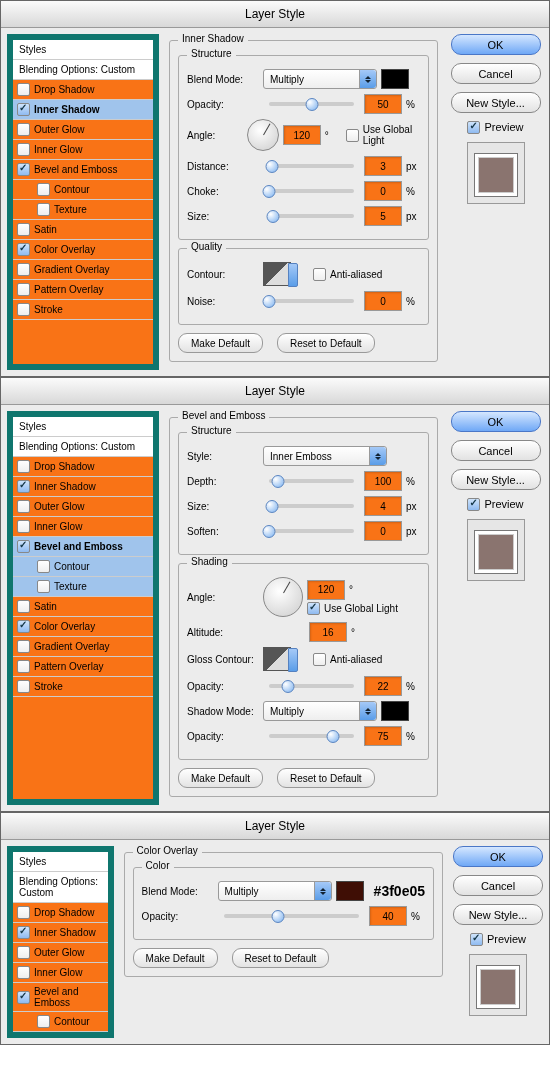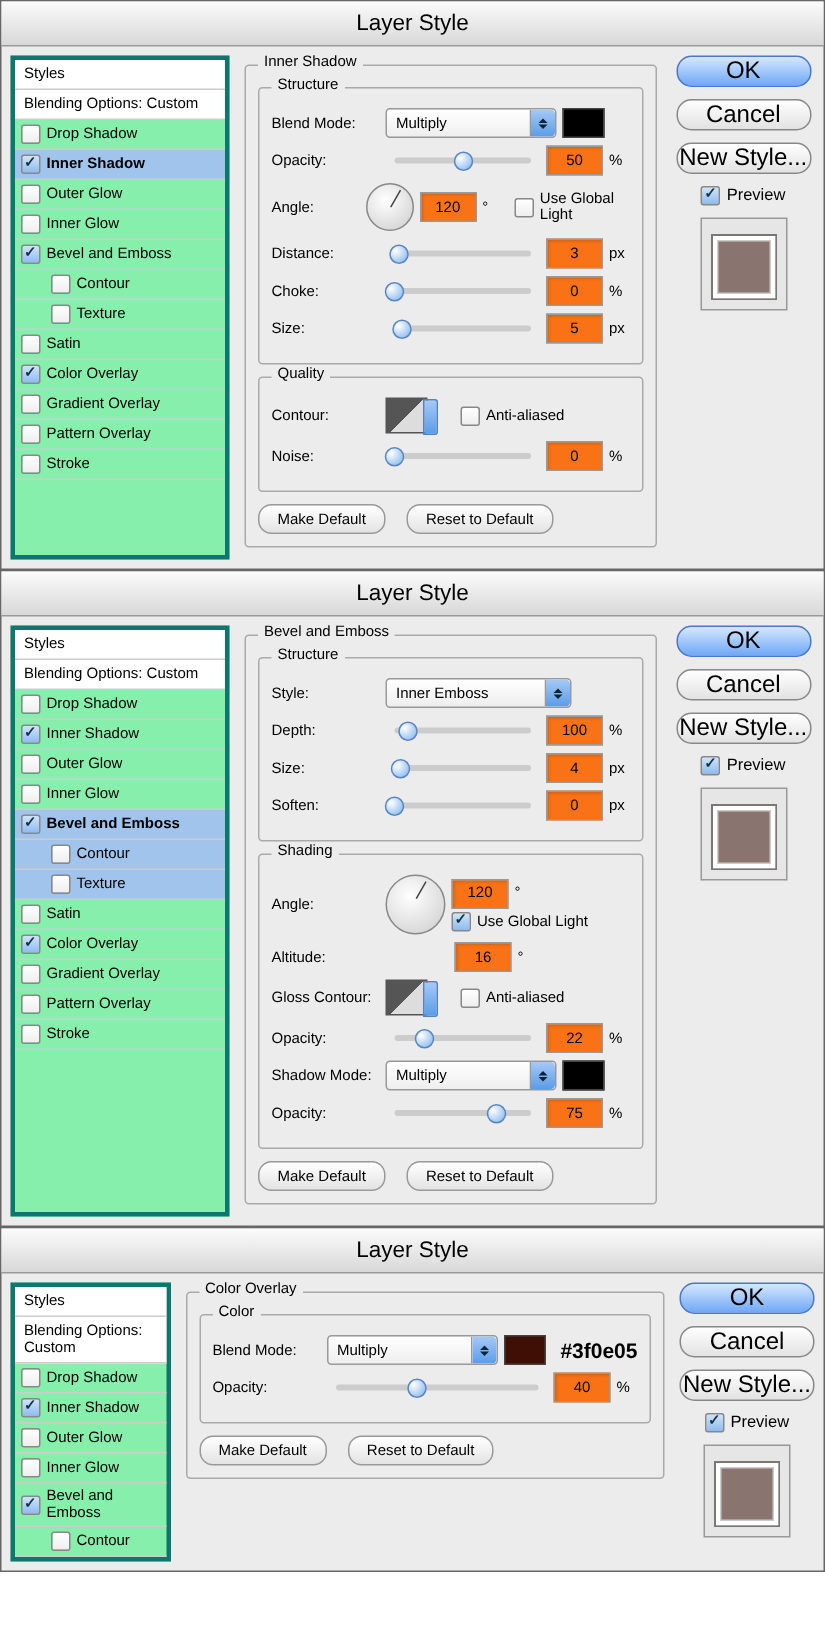--- a/index.html
+++ b/index.html
@@ -1,33 +1,33 @@
 <!DOCTYPE html>
 <html><head>
 <meta charset="utf-8">
 <style>
 body{margin:0;font-family:"Lucida Grande",Arial,sans-serif;font-size:10px;background:#fff;color:#000}
 .panel{border:1px solid #666;background:#ececec}
-.titlebar{background:linear-gradient(#fbfbfb,#d8d8d8);border-bottom:1px solid #999;text-align:center;font-size:15px;padding:6px 0;font-weight:400}
+.titlebar{background:linear-gradient(#fbfbfb,#d8d8d8);border-bottom:1px solid #999;text-align:center;font-size:12px;padding:6px 0;font-weight:400}
 .body{display:flex;padding:6px;gap:10px}
-.sidebar{width:140px;border:3px solid #0f766e;background:#86efac}
+.sidebar{width:140px;border:6px solid #0f766e;background:#f97316}
 .shead{background:#fff;border-bottom:1px solid #ccc;padding:4px 6px}
 .srow{display:flex;align-items:center;padding:3px 4px;border-bottom:1px solid #ccc;gap:4px}
 .srow.sel{background:#a0c4ec}
 .srow.sub{padding-left:24px}
 .ck{width:11px;height:11px;border:1px solid #888;border-radius:2px;background:linear-gradient(#fff,#eee);position:relative;display:inline-block;flex-shrink:0}
 .ck.on{background:linear-gradient(#cfe4fb,#8fbaf0)}
 .ck.on::after{content:"✓";position:absolute;top:-2px;left:1px;font-size:10px;color:#134;font-weight:bold}
 .main{flex:1}
 .group{border:1px solid #aaa;border-radius:3px;padding:8px;margin-bottom:8px;position:relative;margin-top:6px}
 .gtitle{position:absolute;top:-8px;left:8px;background:#ececec;padding:0 4px;font-size:10px}
 .row{display:flex;align-items:center;margin:5px 0;gap:4px}
 .lbl{width:72px;text-align:left;font-size:10px}
 .side{width:95px;display:flex;flex-direction:column;gap:8px;align-items:center}
-.btn{width:88px;height:19px;border:1px solid #888;border-radius:10px;background:linear-gradient(#fff,#e2e2e2);font-size:16px;cursor:pointer;display:flex;align-items:center;justify-content:center}
+.btn{width:88px;height:19px;border:1px solid #888;border-radius:10px;background:linear-gradient(#fff,#e2e2e2);font-size:11px;cursor:pointer;display:flex;align-items:center;justify-content:center}
 .btn.primary{background:linear-gradient(#d5e7ff,#6fa8f6);border-color:#4a77c7;font-weight:500}
 .swatch{width:42px;height:42px;background:#8a746f;border:1px solid #777;box-shadow:inset 0 0 0 3px #fff,inset 0 0 0 4px #ccc;margin-top:4px}
 .sbox{border:1px solid #999;background:#e6e6e6;padding:6px}
 .sel2{height:18px;border:1px solid #999;border-radius:3px;background:linear-gradient(#fff,#eee);display:flex;align-items:center;padding:0 6px;font-size:10px;position:relative}
 .sel2 .cap{width:16px;position:absolute;right:0;top:0;bottom:0;border-left:1px solid #999;background:linear-gradient(#a5c9f7,#5a9de8);border-radius:0 3px 3px 0;display:flex;flex-direction:column;align-items:center;justify-content:center}
 .cap::before{content:"";border:3px solid transparent;border-bottom-color:#123;margin-bottom:1px}
 .cap::after{content:"";border:3px solid transparent;border-top-color:#123}
 .slider{flex:1;height:4px;background:#ccc;border-radius:2px;position:relative;margin:0 6px}
 .knob{width:11px;height:11px;border-radius:50%;background:radial-gradient(circle at 30% 30%,#fff,#7ab0ef);border:1px solid #5a85c1;position:absolute;top:-4px;transform:translateX(-50%)}
 .numbox{width:32px;height:16px;border:1px solid #999;background:#f97316;text-align:center;font-size:10px;box-shadow:inset 1px 1px 2px rgba(0,0,0,.15)}

